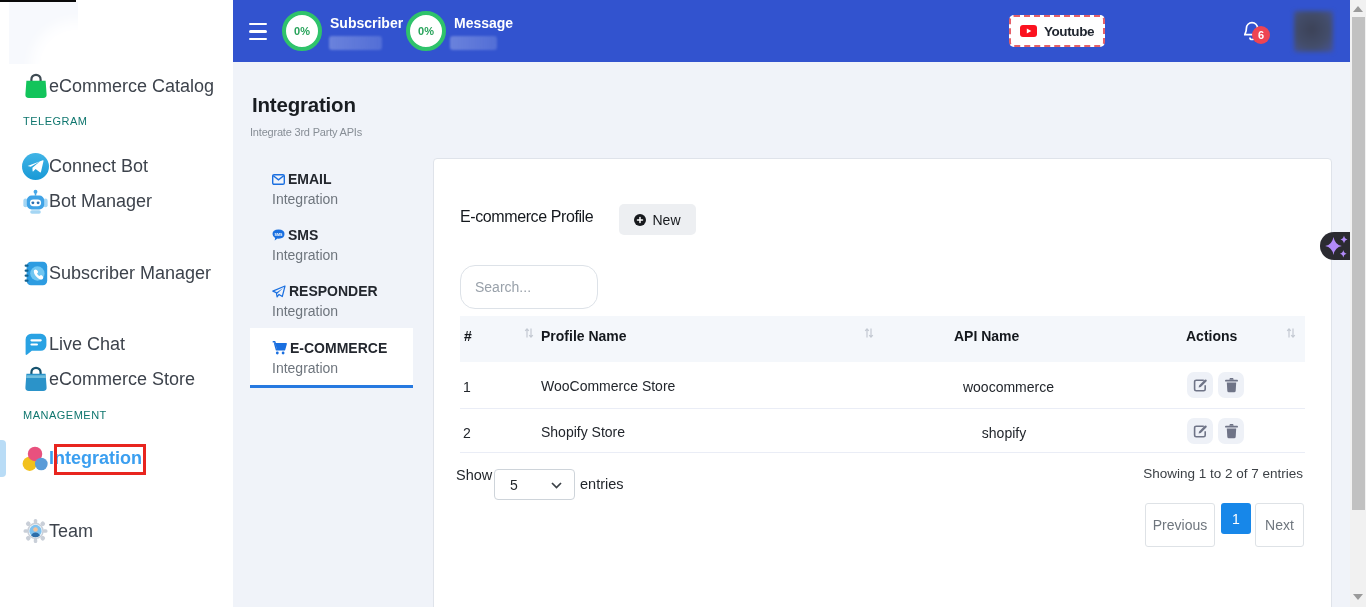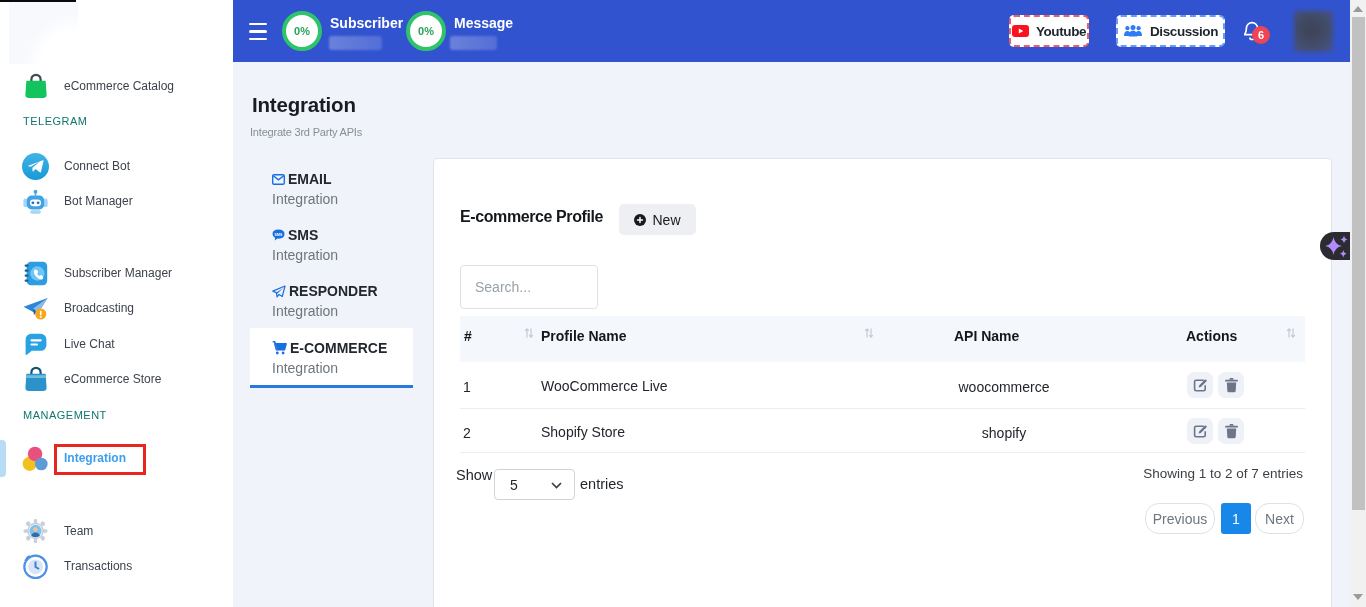--- a/index.html
+++ b/index.html
@@ -5,61 +5,61 @@
 *{margin:0;padding:0;box-sizing:border-box}
 html,body{width:1366px;height:607px;overflow:hidden}
 body{font-family:"Liberation Sans",sans-serif;background:#fff;position:relative}
 
 #sidebar{position:absolute;left:0;top:0;width:233px;height:607px;background:#fff}
 #topline{position:absolute;left:0;top:0;width:76px;height:2px;background:#0a0a0a}
 #logoblock{position:absolute;left:9px;top:2px;width:69px;height:62px;background:#f7f9fd;overflow:hidden}
 #logoblock .arc{position:absolute;right:-34px;bottom:-38px;width:72px;height:72px;border-radius:50%;background:#fff;box-shadow:0 0 12px 10px rgba(255,255,255,.85)}
 .mi{position:absolute;left:22px;display:flex;align-items:center;height:30px}
 .mi .ic{width:27px;height:28px;display:flex;align-items:center;justify-content:center;flex:none}
-.mi .lb{margin-left:15px;font-size:12px;color:#3d434c;white-space:nowrap}
+.mi .lb{font-size:18px;color:#3d434c;white-space:nowrap}
 .sec{position:absolute;left:23px;font-size:11px;color:#0f766e;letter-spacing:.5px}
 #activebar{position:absolute;left:0;top:440px;width:6px;height:37px;background:#b9dcf6;border-radius:0 4px 4px 0}
 #redbox{position:absolute;left:54px;top:444px;width:92px;height:31px;border:3.5px solid #e8251f;z-index:4}
 
 #topbar{position:absolute;left:233px;top:0;width:1117px;height:62px;background:#3253cf}
 .hline{position:absolute;left:16px;background:#fff;width:18px;height:2.6px;border-radius:2px}
 .ring{position:absolute;width:40px;height:40px;border-radius:50%;background:#fff;border:4px solid #2fc36b;display:flex;align-items:center;justify-content:center;font-size:11px;font-weight:bold;color:#27a35a}
 .tlabel{position:absolute;color:#fff;font-weight:bold;font-size:14px}
 .pill{position:absolute;height:14px;border-radius:3px;background:linear-gradient(90deg,rgba(255,255,255,.28),rgba(255,255,255,.16));filter:blur(1.2px)}
 .tbtn{position:absolute;top:15px;height:32px;background:#fff;border-radius:5px;display:flex;align-items:center;justify-content:center;font-size:13.5px;color:#1e242e;font-weight:bold;letter-spacing:-.4px}
-#ybtn{left:776px;width:80px;border:2px dashed #e4606a}
+#ybtn{left:776px;width:96px;border:2px dashed #e4606a}
 #dbtn{left:883px;width:109px;border:2px dashed #6b9af2}
 #badge{position:absolute;left:1019px;top:26px;width:18px;height:18px;border-radius:50%;background:#ee4453;color:#fff;font-size:11px;font-weight:bold;display:flex;align-items:center;justify-content:center}
 #avatar{position:absolute;left:1061px;top:11px;width:39px;height:41px;border-radius:3px;background:radial-gradient(circle at 45% 45%,#3c4257 0%,#434d6a 55%,#46549a 100%);filter:blur(2px)}
 
 #main{position:absolute;left:233px;top:62px;width:1117px;height:545px;background:#f0f3f9}
 #h1{position:absolute;left:19px;top:31px;font-size:20.5px;font-weight:bold;color:#191d22;letter-spacing:-.2px}
 #h2{position:absolute;left:17px;top:64px;font-size:11px;color:#878e96;letter-spacing:-.2px}
 
 .sn1{position:absolute;left:39px;font-size:14px;font-weight:bold;color:#23272e;display:flex;align-items:center;gap:3px;height:18px}
 .sn2{position:absolute;left:39px;font-size:14px;color:#6e757d}
 #snavline{position:absolute;left:17px;top:323px;width:163px;height:3px;background:#2779e0}
 
 #card{position:absolute;left:200px;top:96px;width:899px;height:460px;background:#fff;border:1px solid #dfe3ea;border-radius:4px}
-#cardtitle{position:absolute;left:26px;top:49px;font-size:16px;font-weight:bold;color:#14181d;letter-spacing:-.4px}
+#cardtitle{position:absolute;left:26px;top:49px;font-size:16px;font-weight:normal;color:#14181d;letter-spacing:-.4px}
 #newbtn{position:absolute;left:185px;top:45px;width:77px;height:31px;background:#edeff2;border-radius:5px;display:flex;align-items:center;justify-content:center;gap:6px;font-size:14px;color:#16191d}
-#search{position:absolute;left:26px;top:106px;width:138px;height:44px;border:1px solid #dde2e8;border-radius:4px;background:#fff;font-size:14px;color:#99a1aa;display:flex;align-items:center;padding-left:14px}
+#search{position:absolute;left:26px;top:106px;width:138px;height:44px;border:1px solid #dde2e8;border-radius:15px;background:#fff;font-size:14px;color:#99a1aa;display:flex;align-items:center;padding-left:14px}
 
 #thead{position:absolute;left:26px;top:157px;width:845px;height:46px;background:#f4f7fb}
 .th{position:absolute;font-size:14px;font-weight:bold;color:#14181d}
 .sorti{position:absolute}
 .cell{position:absolute;font-size:14px;color:#22262c}
 .rowline{position:absolute;left:26px;width:845px;height:1px;background:#eaedf6}
 .actbtn{position:absolute;width:26px;height:26px;border-radius:7px;background:#eef1f7;display:flex;align-items:center;justify-content:center}
 
 #show{position:absolute;left:22px;top:308px;font-size:14.5px;color:#23272c}
 #select5{position:absolute;left:60px;top:310px;width:81px;height:31px;border:1px solid #ced4da;border-radius:4px;font-size:14px;color:#23272c;display:flex;align-items:center;padding-left:15px;background:#fff}
 #entries{position:absolute;left:146px;top:317px;font-size:14.5px;color:#23272c}
 #showing{position:absolute;right:28px;top:307px;font-size:13.5px;color:#3c4146}
-.pbtn{position:absolute;top:344px;height:31px;border:1px solid #dee2e6;background:#fff;color:#6f767e;font-size:14px;display:flex;align-items:center;justify-content:center;border-radius:14px}
+.pbtn{position:absolute;top:344px;height:44px;border:1px solid #dee2e6;background:#fff;color:#6f767e;font-size:14px;display:flex;align-items:center;justify-content:center;border-radius:3px}
 #pg1{position:absolute;left:787px;top:344px;width:30px;height:31px;background:#1787e9;color:#fff;font-size:14px;display:flex;align-items:center;justify-content:center;border-radius:3px}
 
 #fab{position:absolute;left:1320px;top:232px;width:30px;height:28px;background:#2b2b31;border-radius:14px 0 0 14px}
 #sbar{position:absolute;left:1350px;top:0;width:16px;height:607px;background:#f1f1f1}
 #sthumb{position:absolute;left:1351.5px;top:17px;width:13px;height:493px;background:#c1c1c1}
 .sarrow{position:absolute;left:1353px;width:0;height:0;border-left:5px solid transparent;border-right:5px solid transparent}
 </style>
 </head>
 <body>
 <div id="sidebar">
@@ -113,33 +113,20 @@
           <rect x="4.6" y="1.8" width="20.6" height="23.4" rx="4.4" fill="#2d9ce1"></rect>
           <rect x="2.6" y="4.6" width="4" height="2.2" rx="1.1" fill="#14628f"></rect>
           <rect x="2.6" y="9.6" width="4" height="2.2" rx="1.1" fill="#14628f"></rect>
           <rect x="2.6" y="14.6" width="4" height="2.2" rx="1.1" fill="#14628f"></rect>
           <rect x="2.6" y="19.6" width="4" height="2.2" rx="1.1" fill="#14628f"></rect>
           <circle cx="15.4" cy="13.5" r="7.2" fill="#6fc6f2"></circle>
           <path d="M12 10.2 q1.6-1.4 2.8-.2 l.9 1 q.9 1-.1 1.9 l-.6.6 q.7 1.7 2.4 2.6 l.7-.6 q1-.9 1.9.1 l.9 1 q1 1.2-.2 2.4 -1.6 1.4-4.7-.8 -2.4-1.8-3.6-4.3 -1-2.3-.4-3.7z" fill="#fff"></path>
         </svg>
       </span>
       <span class="lb">Subscriber Manager</span>
-    </div>
-  <div class="mi" style="top:293px">
-      <span class="ic">
-        <svg width="28" height="26" viewBox="0 0 28 26">
-          <path d="M1.6 11.8 L26.6 2.6 L15.8 19.6 Z" fill="#2f86d6"></path>
-          <path d="M26.6 2.6 L11.6 13.6 L15.8 19.6 Z" fill="#8bbce8"></path>
-          <path d="M11.6 13.6 l.8 6.6 2.7-3.2 z" fill="#1d5ca4"></path>
-          <circle cx="19.4" cy="19.2" r="5.8" fill="#f6a81c"></circle>
-          <rect x="18.6" y="15.9" width="1.7" height="4.6" rx=".85" fill="#fff"></rect>
-          <circle cx="19.45" cy="22.2" r="1.05" fill="#fff"></circle>
-        </svg>
-      </span>
-      <span class="lb">Broadcasting</span>
     </div>
   <div class="mi" style="top:329px">
       <span class="ic">
         <svg width="26" height="26" viewBox="0 0 26 26">
           <path d="M2.6 8.4 a5.6 5.6 0 0 1 5.6-5.6 h9.6 a5.6 5.6 0 0 1 5.6 5.6 v5.8 a5.6 5.6 0 0 1-5.6 5.6 h-9 l-4.6 3.8 q-1.6 1.2-1.6-.8 z" fill="#29a2e3"></path>
           <rect x="7.4" y="8.2" width="11.4" height="2.2" rx="1.1" fill="#fff"></rect>
           <rect x="7.4" y="12.4" width="7.6" height="2.2" rx="1.1" fill="#fff"></rect>
         </svg>
       </span>
       <span class="lb">Live Chat</span>
@@ -179,62 +166,39 @@
             <rect x="4.2" y="19.2" width="4.6" height="4.6" rx="2" transform="rotate(-45 6.5 21.5)"></rect>
             <rect x="19.2" y="19.2" width="4.6" height="4.6" rx="2" transform="rotate(45 21.5 21.5)"></rect>
           </g>
           <circle cx="14" cy="14" r="7" fill="#fff"></circle>
           <circle cx="14" cy="14" r="6.4" fill="#7ec2f0"></circle>
           <circle cx="14" cy="12.4" r="2.4" fill="#f3c29b"></circle>
           <path d="M9.6 18.9 q1.2-3.4 4.4-3.4 t4.4 3.4 q-2 1.6-4.4 1.6 t-4.4-1.6z" fill="#2e6da8"></path>
         </svg>
       </span>
       <span class="lb">Team</span>
-    </div>
-  <div class="mi" style="top:551px">
-      <span class="ic">
-        <svg width="27" height="27" viewBox="0 0 27 27">
-          <circle cx="13.5" cy="13.8" r="11.2" fill="none" stroke="#4a90e8" stroke-width="2.2"></circle>
-          <path d="M2.5 9 L1 3.4 6.6 5 z" fill="#fff"></path>
-          <path d="M3.2 8 q1.6-3.4 4.6-5" fill="none" stroke="#4a90e8" stroke-width="2.2"></path>
-          <path d="M4.6 3.4 l3.4 1 -2.5 2.6 z" fill="#4a90e8"></path>
-          <circle cx="13.5" cy="13.8" r="7.4" fill="#d7e5f5"></circle>
-          <path d="M13.5 8.6 v5.4 l3.6 2" fill="none" stroke="#3d7fd9" stroke-width="2"></path>
-        </svg>
-      </span>
-      <span class="lb">Transactions</span>
     </div>
   <div id="activebar"></div>
   <div id="redbox"></div>
 </div>
 <div id="topline"></div>
 <div id="topbar">
   <div class="hline" style="top:22.5px"></div>
   <div class="hline" style="top:30px"></div>
   <div class="hline" style="top:37.5px"></div>
   <div class="ring" style="left:49px;top:11px">0%</div>
   <div class="tlabel" style="left:97px;top:15px">Subscriber</div>
   <div class="pill" style="left:96px;top:36px;width:53px"></div>
   <div class="ring" style="left:173px;top:11px">0%</div>
   <div class="tlabel" style="left:221px;top:15px">Message</div>
   <div class="pill" style="left:217px;top:36px;width:47px"></div>
   <div class="tbtn" id="ybtn"><svg width="17" height="12" viewBox="0 0 17 12" style="margin-right:7px">
         <rect width="17" height="12" rx="3" fill="#fb121f"></rect>
         <path d="M6.8 3.4 L11.3 6 L6.8 8.6 z" fill="#fff"></path>
       </svg>Youtube</div>
-  <div class="tbtn" id="dbtn"><svg width="20" height="14" viewBox="0 0 20 14" style="margin-right:7px">
-        <g fill="#2f7df6">
-          <circle cx="4.4" cy="4.2" r="2.1"></circle>
-          <path d="M1 12 q0-5 3.4-5 t3.4 5 z"></path>
-          <circle cx="15.6" cy="4.2" r="2.1"></circle>
-          <path d="M12.2 12 q0-5 3.4-5 t3.4 5 z"></path>
-          <circle cx="10" cy="3.4" r="2.5"></circle>
-          <path d="M5.9 12.6 q0-6 4.1-6 t4.1 6 z"></path>
-        </g>
-      </svg>Discussion</div>
   <div style="position:absolute;left:1011px;top:21px"><svg width="16" height="20" viewBox="0 0 16 20">
         <path d="M8 1.6 a5.6 5.6 0 0 1 5.6 5.6 c0 4.2 1.6 5.2 1.6 6.4 h-14.4 c0-1.2 1.6-2.2 1.6-6.4 A5.6 5.6 0 0 1 8 1.6 z" fill="none" stroke="#fff" stroke-width="1.7"></path>
         <path d="M5.9 16.4 a2.1 2.1 0 0 0 4.2 0" fill="none" stroke="#fff" stroke-width="1.7"></path>
       </svg></div>
   <div id="badge">6</div>
   <div id="avatar"></div>
 </div>
 <div id="main">
   <div id="h1">Integration</div>
   <div id="h2">Integrate 3rd Party APIs</div>
@@ -287,22 +251,22 @@
         </svg></span>
     <div class="th" style="left:520px;top:169px;width:100px;">API Name</div>
     <div class="th" style="left:752px;top:169px">Actions</div>
     <span class="sorti" style="left:852px;top:166px"><svg width="10" height="12" viewBox="0 0 10 12">
           <g stroke="#c3c9d2" stroke-width="1.2" fill="none">
             <path d="M3 10.5 V2 M1.2 3.8 L3 1.8 4.8 3.8"></path>
             <path d="M7 1.5 V10 M5.2 8.2 L7 10.2 8.8 8.2"></path>
           </g>
         </svg></span>
     <div class="cell" style="left:29px;top:220px">1</div>
-    <div class="cell" style="left:107px;top:219px">WooCommerce Live</div>
-    <div class="cell" style="left:520px;top:220px;width:100px;text-align:center">woocommerce</div>
+    <div class="cell" style="left:107px;top:219px">WooCommerce Store</div>
+    <div class="cell" style="left:520px;top:220px;width:100px;text-align:right">woocommerce</div>
     <div class="actbtn" style="left:753px;top:213px">
         <svg width="15" height="15" viewBox="0 0 15 15">
           <path d="M10.8 2.2 H3.2 A1.6 1.6 0 0 0 1.6 3.8 v7.4 a1.6 1.6 0 0 0 1.6 1.6 h7.4 a1.6 1.6 0 0 0 1.6-1.6 V7.2" fill="none" stroke="#6f7487" stroke-width="1.6"></path>
           <path d="M5.6 9.6 l2.2-.5 5.6-5.6 a1.2 1.2 0 0 0-1.7-1.7 L6.1 7.4 z" fill="#6f7487"></path>
         </svg>
       </div>
     <div class="actbtn" style="left:784px;top:213px">
         <svg width="13" height="15" viewBox="0 0 13 15">
           <path d="M1.8 4.6 h9.4 l-.5 8.2 a1.6 1.6 0 0 1-1.6 1.5 H3.9 a1.6 1.6 0 0 1-1.6-1.5 z" fill="#6f7487"></path>
           <rect x="0" y="1.7" width="13" height="1.9" rx=".95" fill="#6f7487"></rect>

